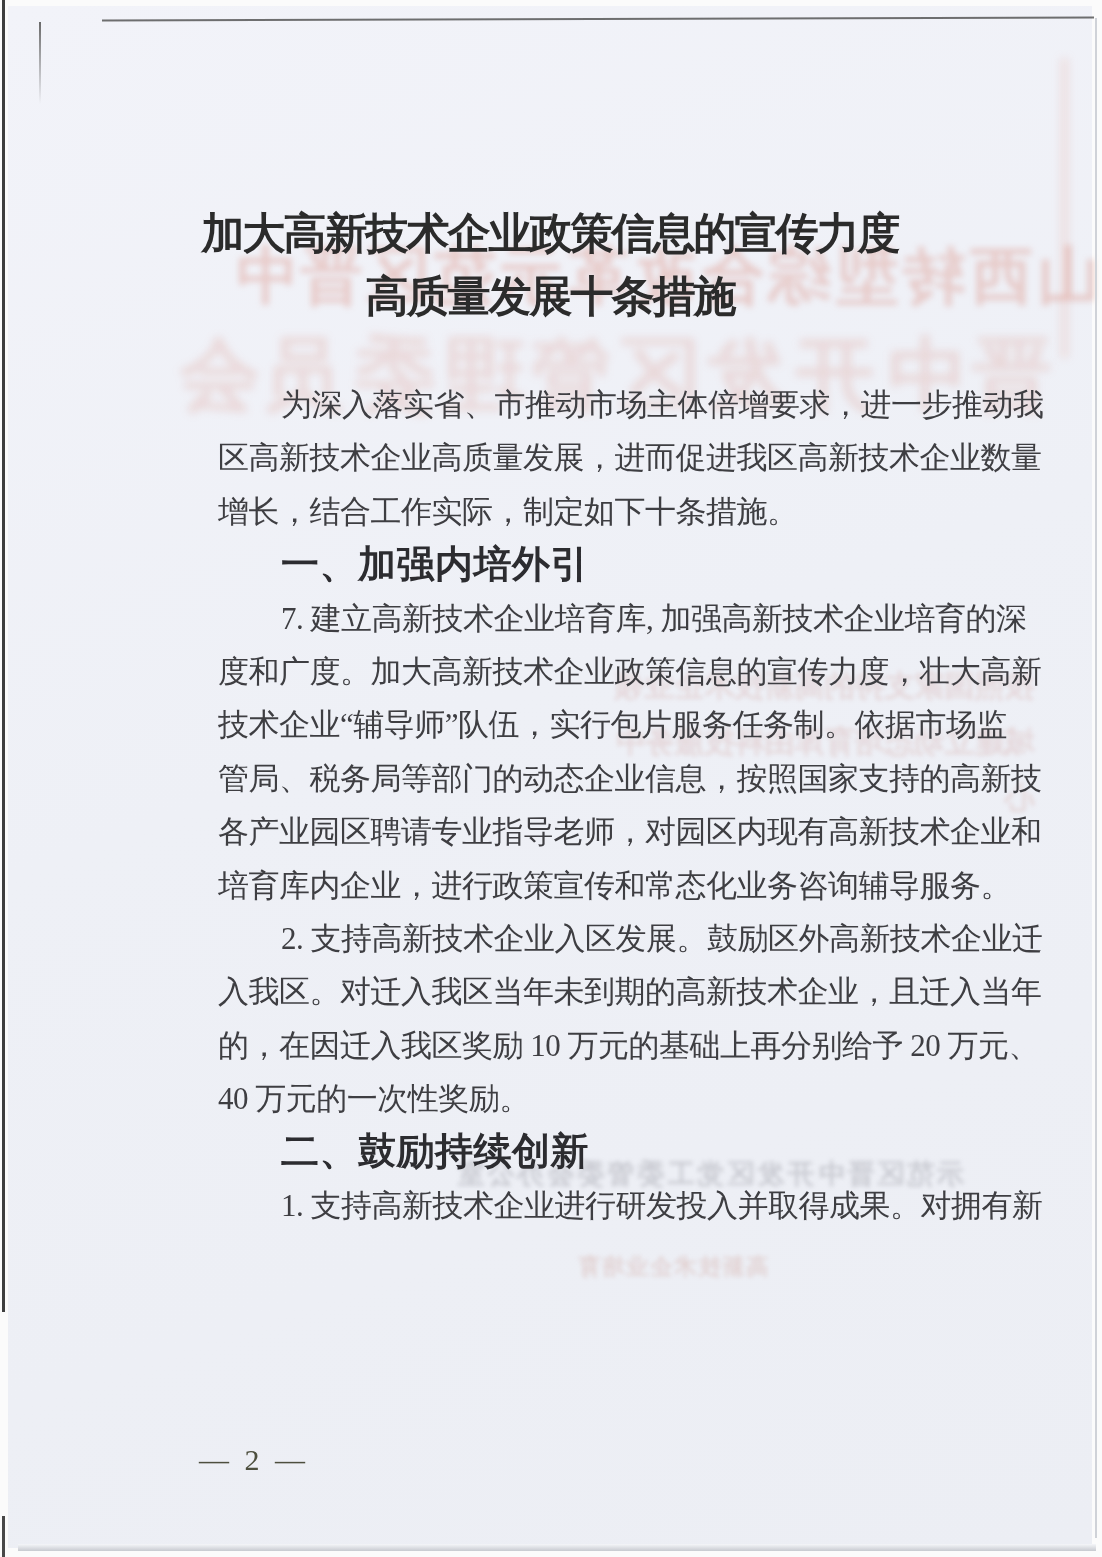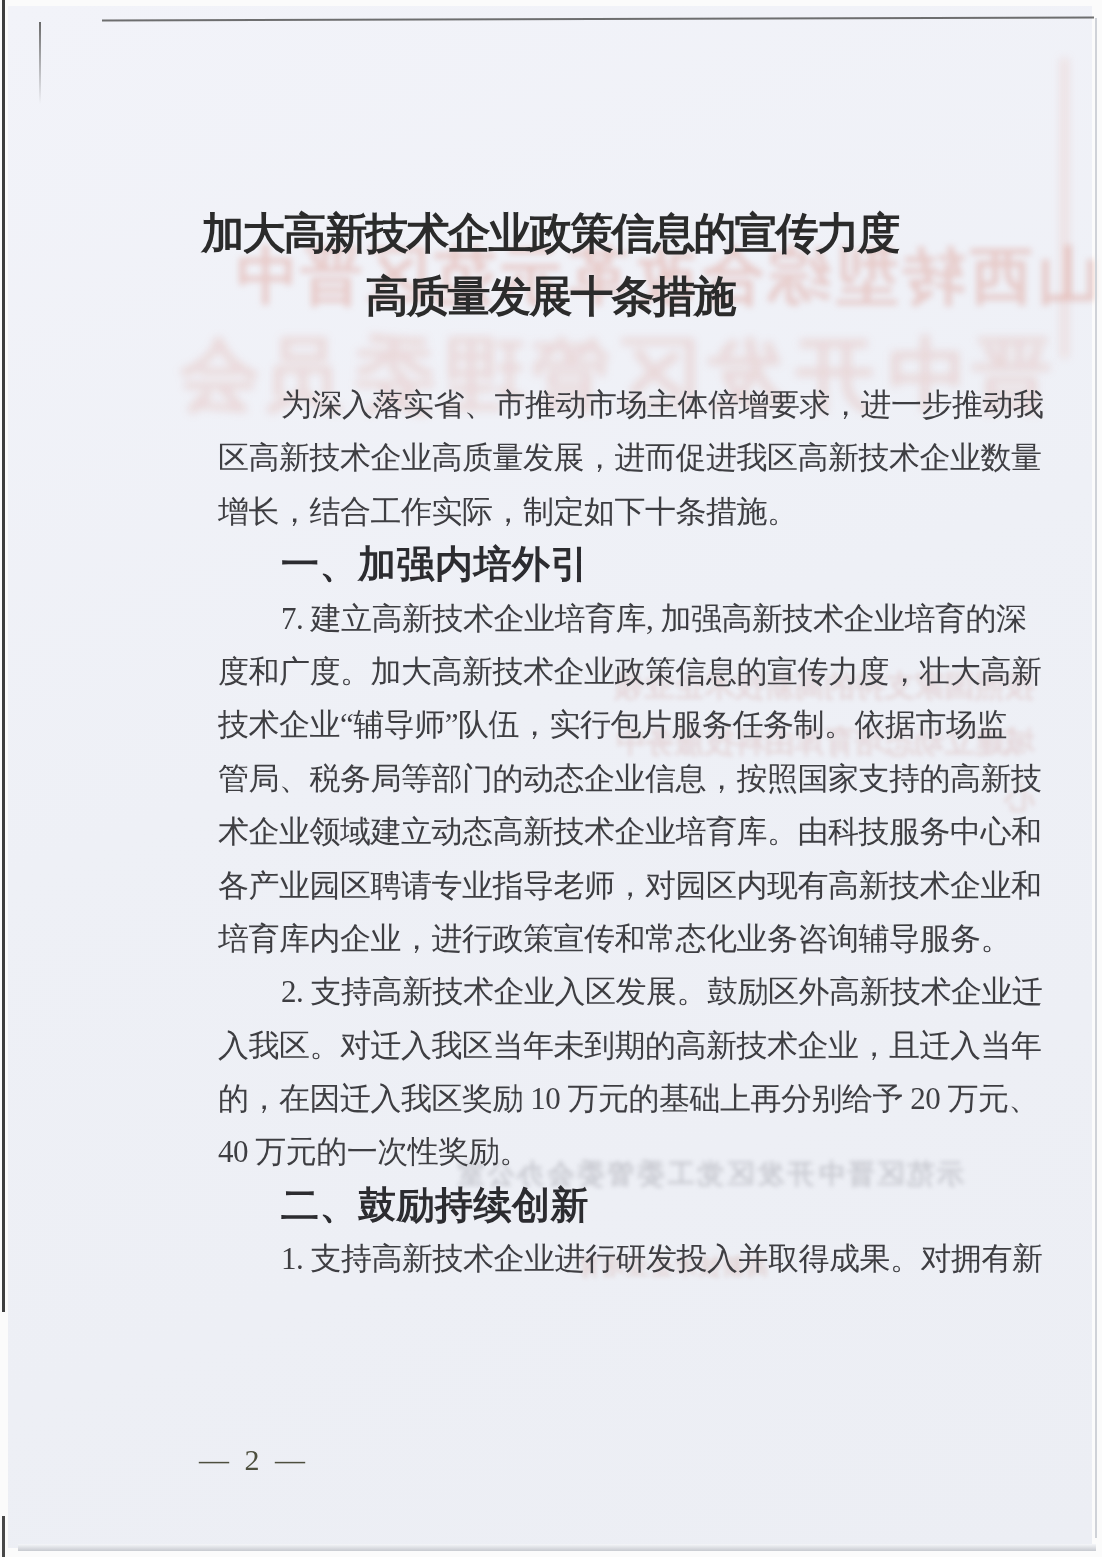--- a/index.html
+++ b/index.html
@@ -83,21 +83,20 @@
 
   <div class="body-text">
     <div class="line indent">为深入落实省、市推动市场主体倍增要求，进一步推动我</div>
     <div class="line">区高新技术企业高质量发展，进而促进我区高新技术企业数量</div>
     <div class="line">增长，结合工作实际，制定如下十条措施。</div>
     <div class="line indent heading">一、加强内培外引</div>
     <div class="line indent">7. 建立高新技术企业培育库, 加强高新技术企业培育的深</div>
     <div class="line">度和广度。加大高新技术企业政策信息的宣传力度，壮大高新</div>
     <div class="line">技术企业“辅导师”队伍，实行包片服务任务制。依据市场监</div>
     <div class="line">管局、税务局等部门的动态企业信息，按照国家支持的高新技</div>
-    <div class="line">术企业领域建立动态高新技术企业培育库。由科技服务中心和</div>
     <div class="line">各产业园区聘请专业指导老师，对园区内现有高新技术企业和</div>
     <div class="line">培育库内企业，进行政策宣传和常态化业务咨询辅导服务。</div>
     <div class="line indent">2. 支持高新技术企业入区发展。鼓励区外高新技术企业迁</div>
     <div class="line">入我区。对迁入我区当年未到期的高新技术企业，且迁入当年</div>
     <div class="line">的，在因迁入我区奖励 10 万元的基础上再分别给予 20 万元、</div>
     <div class="line">40 万元的一次性奖励。</div>
     <div class="line indent heading">二、鼓励持续创新</div>
     <div class="line indent">1. 支持高新技术企业进行研发投入并取得成果。对拥有新</div>
   </div>
 

